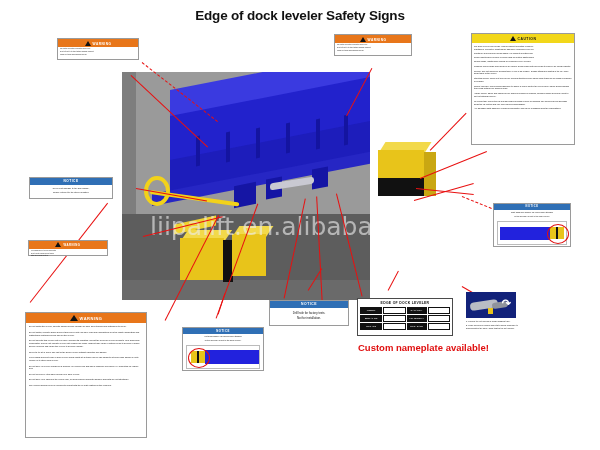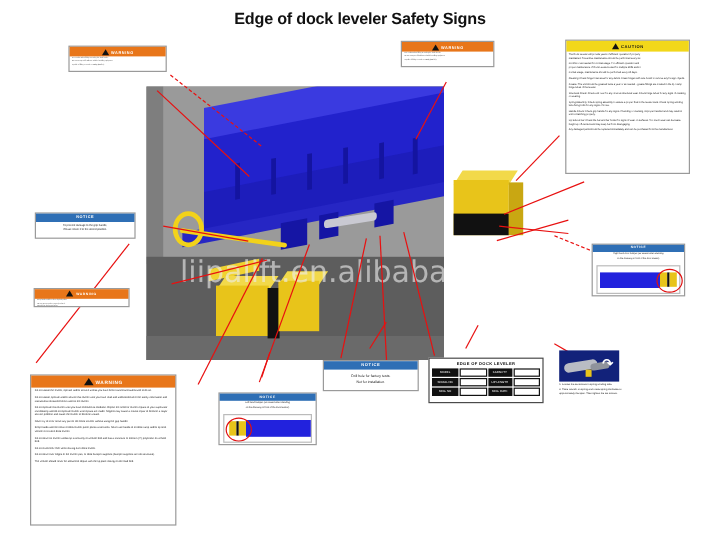--- a/index.html
+++ b/index.html
@@ -321,20 +321,21 @@
       <div class="np-val"></div>
       <div class="np-lab">LIP LENGTH</div>
       <div class="np-val"></div>
       <div class="np-lab">MFG. NO</div>
       <div class="np-val"></div>
       <div class="np-lab">MFG. DATE</div>
       <div class="np-val"></div>
     </div>
   </div>
 
+  <div class="custom-np">Custom nameplate available!</div>
 
   <div class="sign" style="left:493px;top:203px;width:78px;height:44px;">
     <div class="sign-hd hd-notice" style="font-size:2.6px;padding:1.5px 0;">NOTICE</div>
     <div class="sign-bd notice-ctr" style="font-size:1.85px;line-height:2.5px;padding:1.5px 2px;">
       <p style="margin:0 0 1px 0;">Right hand dock bumper (as viewed when standing</p>
       <p style="margin:0;">on the driveway in front of the dock leveler).</p>
     </div>
     <div class="ill-box" style="margin:2px 3px;height:22px;">
       <div class="ill-bar" style="left:2px;top:5px;width:50px;height:13px;"></div>
       <div class="ill-yel" style="left:52px;top:5px;width:6px;height:12px;"></div>

